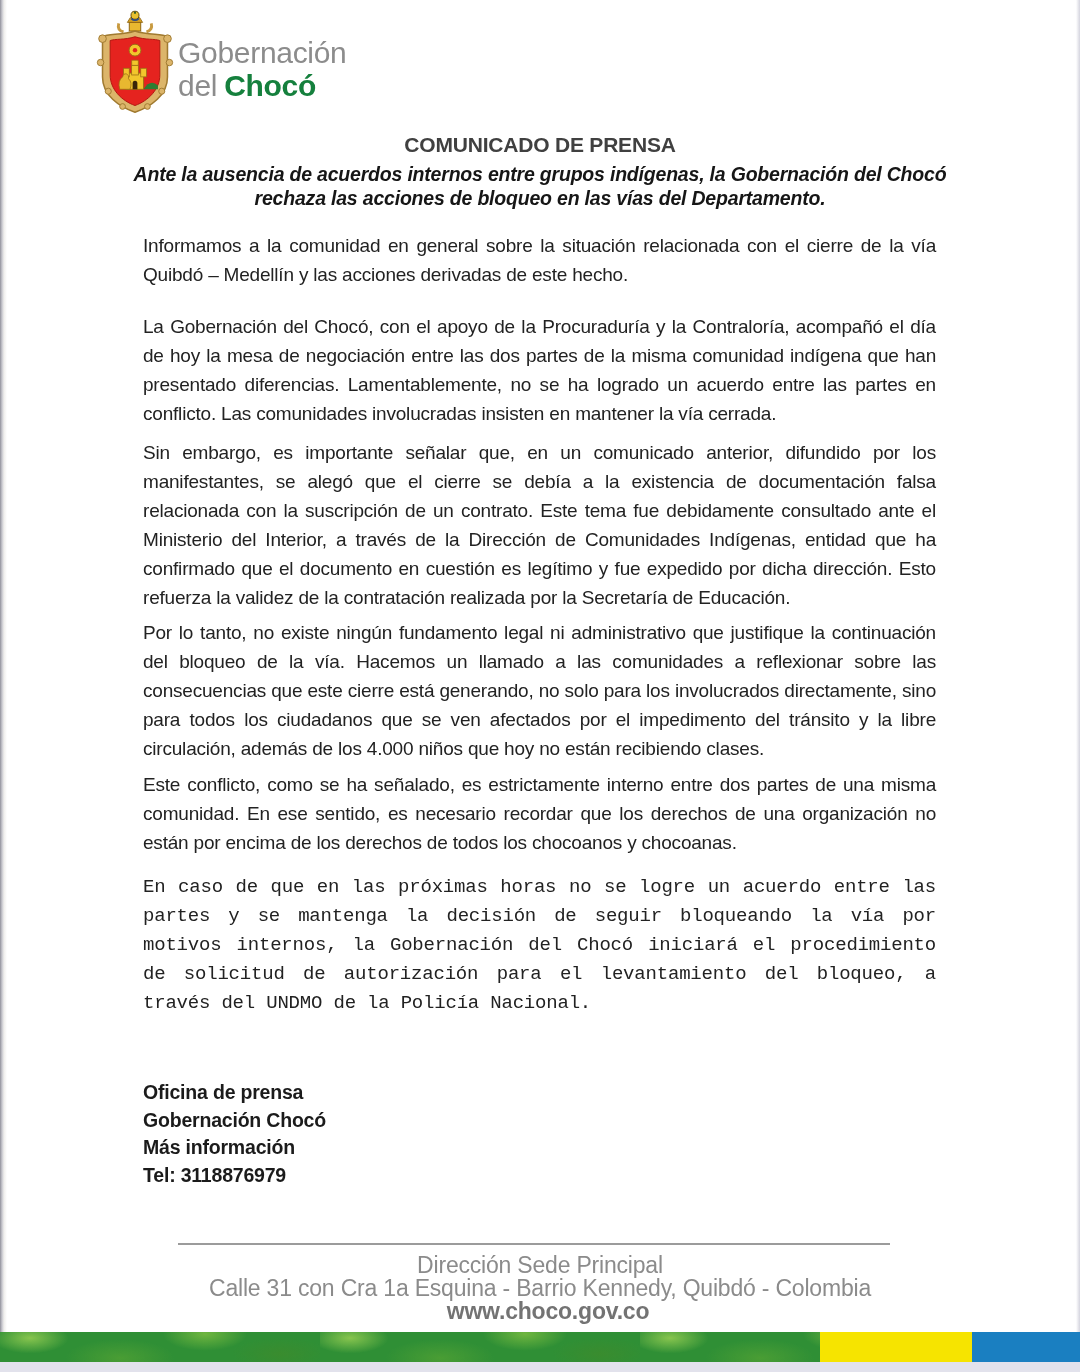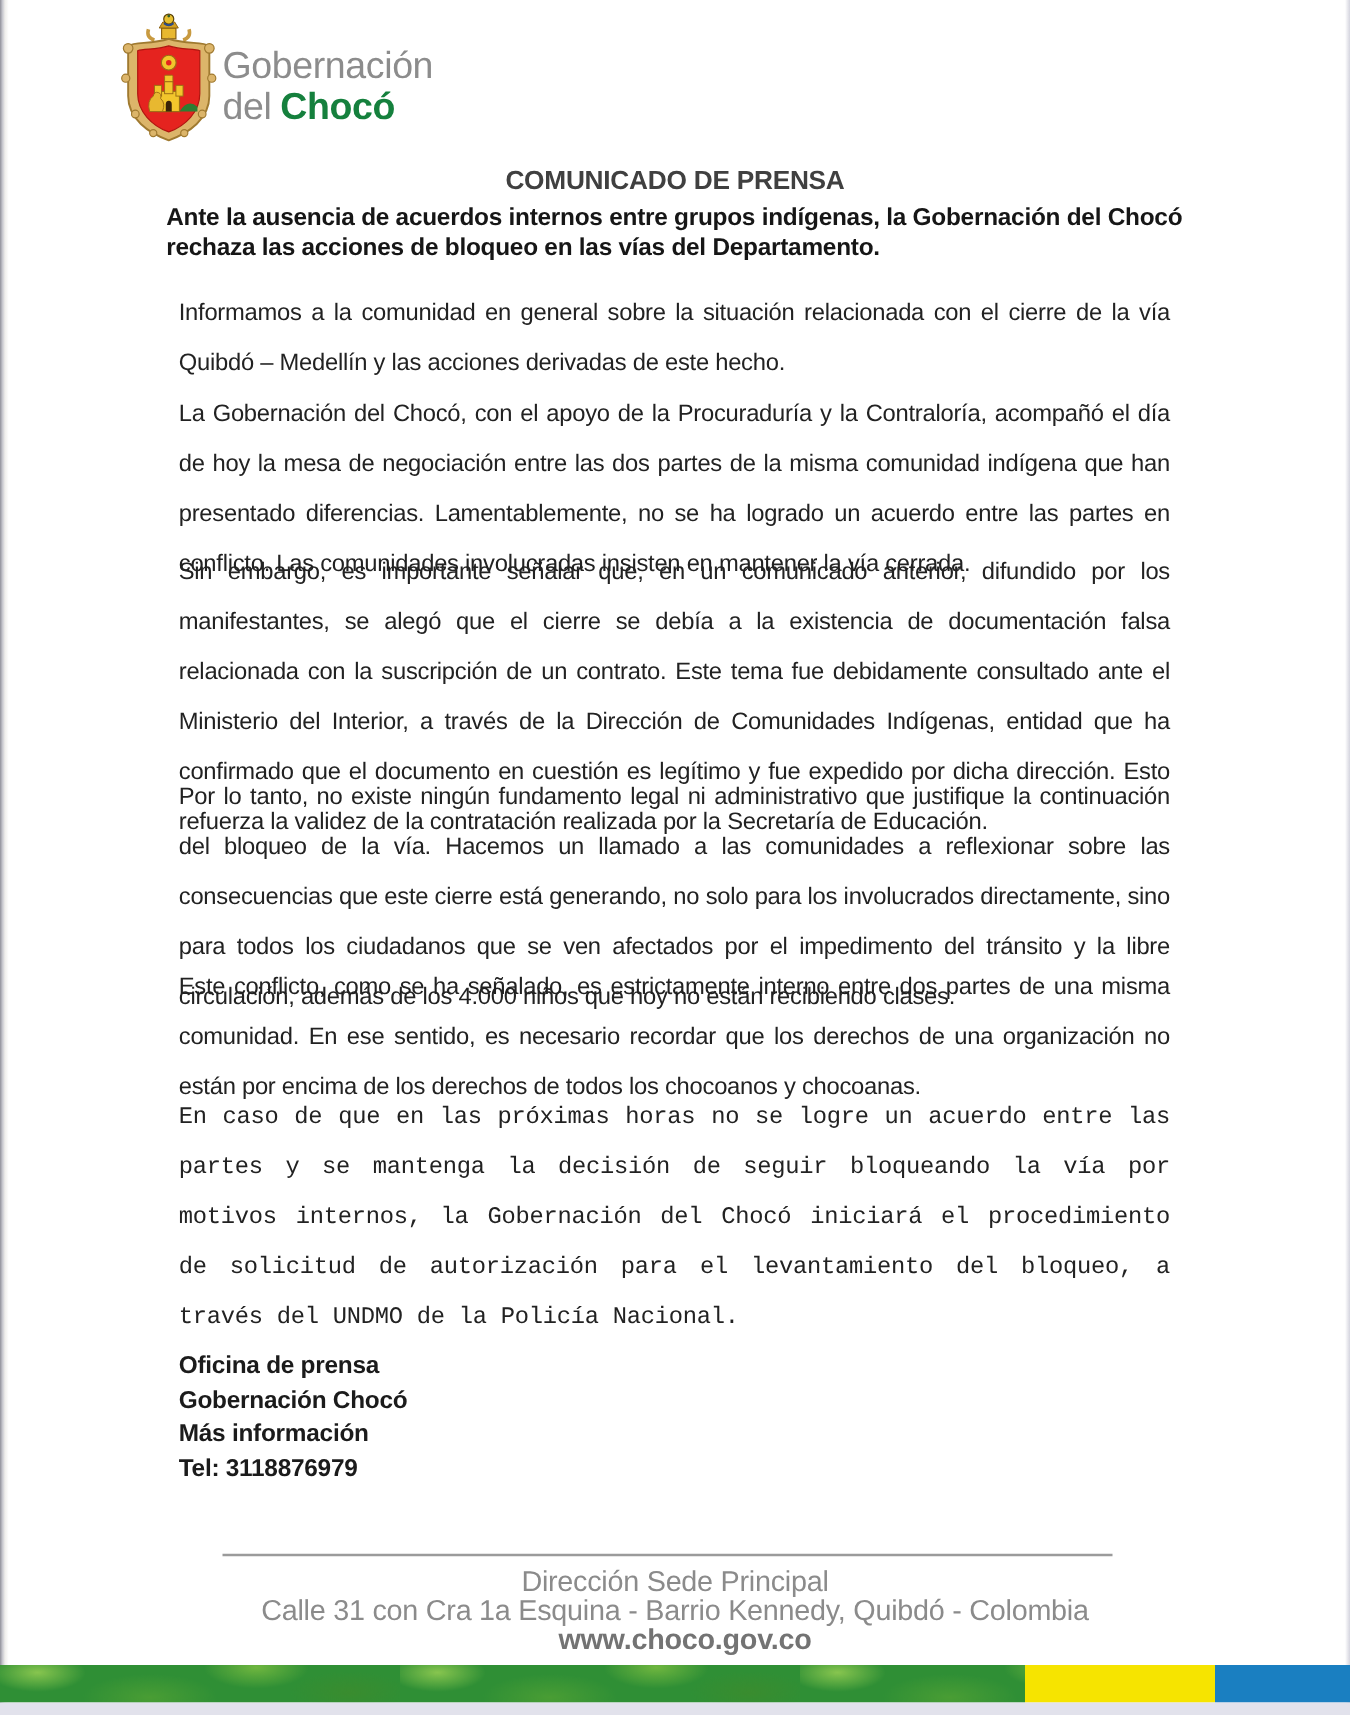--- a/index.html
+++ b/index.html
@@ -17,24 +17,24 @@
 
   
   .coat{position:absolute;left:92px;top:10px;}
   .orgname{position:absolute;left:178px;top:36px;line-height:33px;font-size:30px;color:#8c8c8c;letter-spacing:-0.3px;}
   .orgname .l2{color:#8c8c8c;}
   .orgname .bold{font-weight:700;color:#15803d;margin-left:7px;}
 
   
   .doc-title{position:absolute;left:140px;top:133px;width:800px;text-align:center;
     font-weight:700;font-size:21px;letter-spacing:-0.2px;color:#404040;}
-  .doc-subtitle{position:absolute;left:133px;top:163px;width:814px;
-    font-weight:700;font-size:19.5px;line-height:23.5px;letter-spacing:-0.2px;color:#161616;}
+  .doc-subtitle{position:absolute;left:133px;top:163px;width:814px;text-align:center;
+    font-weight:700;font-size:19.5px;line-height:23.5px;letter-spacing:-0.2px;color:#161616;font-style:italic;}
   .para{position:absolute;left:143px;width:793px;margin:0;
-    font-size:19px;line-height:40px;letter-spacing:-0.2px;text-align:justify;color:#222;}
+    font-size:19px;line-height:29px;letter-spacing:-0.2px;text-align:justify;color:#222;}
   .p1{top:231px;}
   .p2{top:312px;}
   .p3{top:438px;}
   .p4{top:618px;}
   .p5{top:770px;}
   .p6{top:873px;font-family:Liberation Mono, monospace;}
   .p7{top:1001px;}
   .signature{position:absolute;left:143px;top:1079px;font-weight:700;
     font-size:19.5px;line-height:27.5px;letter-spacing:-0.2px;color:#1b1b1b;}
 

